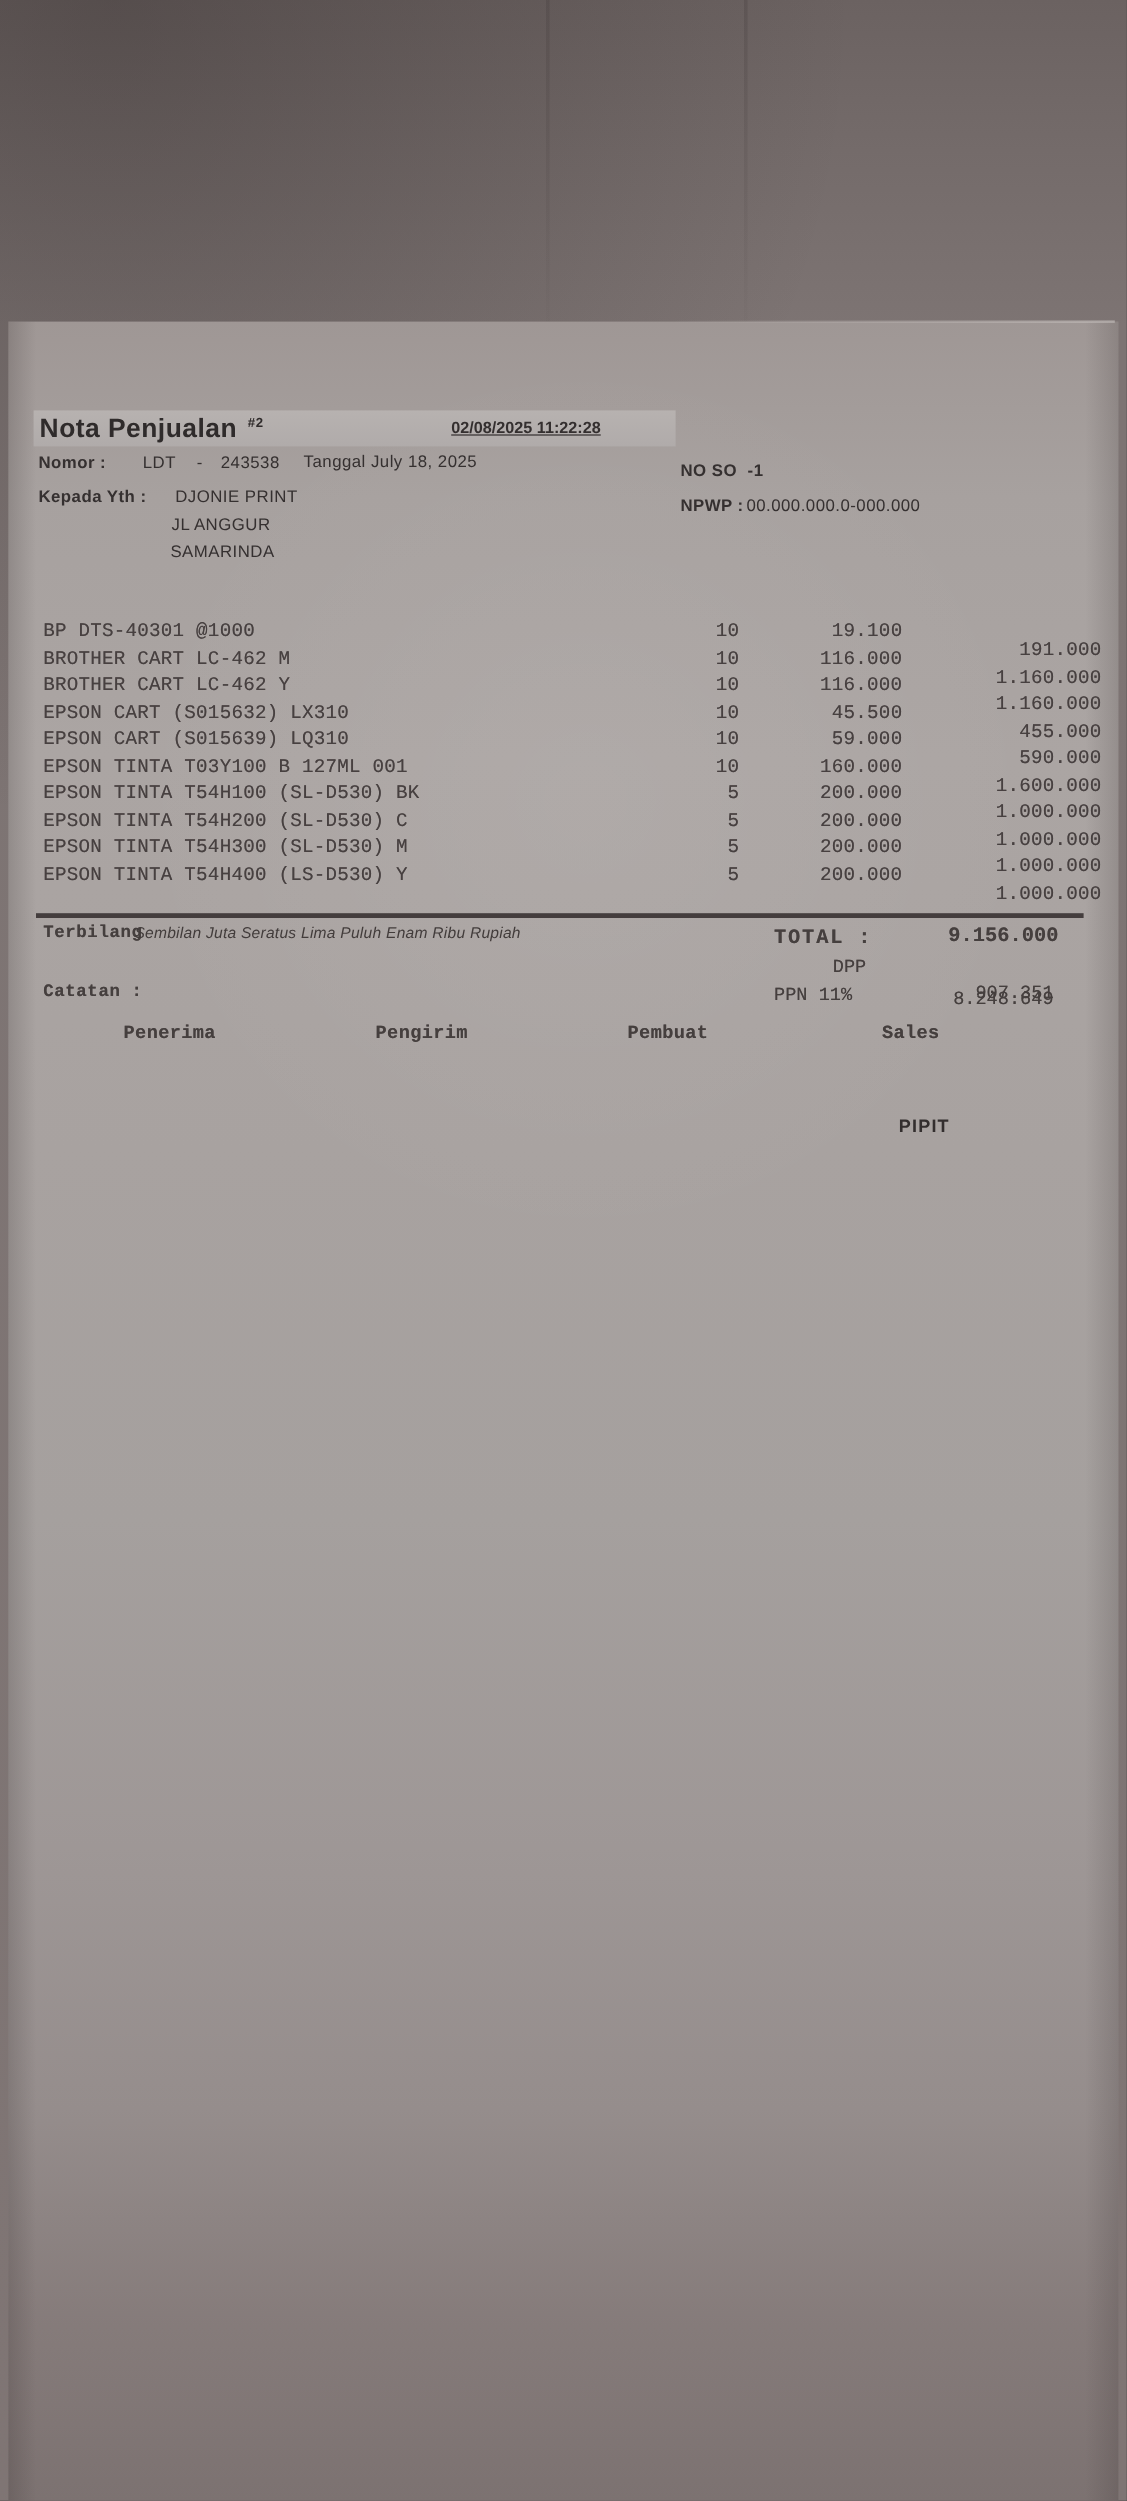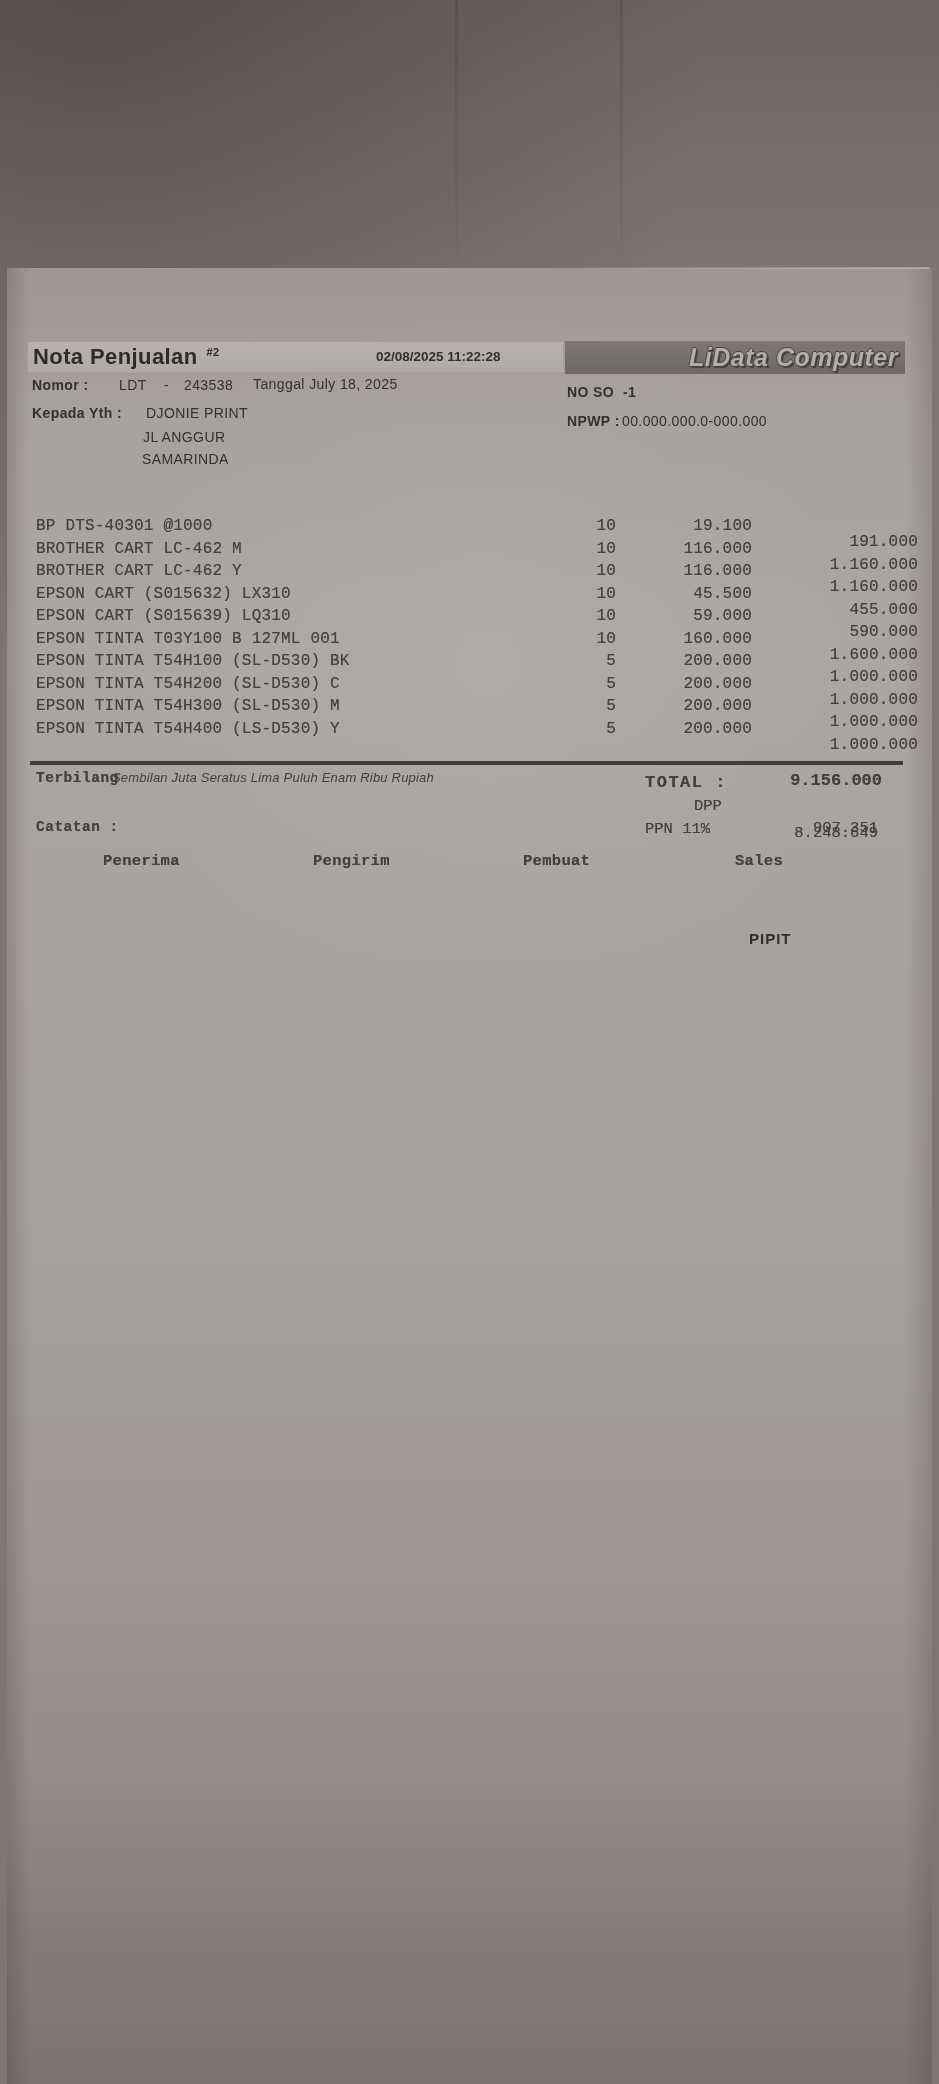--- a/index.html
+++ b/index.html
@@ -31,21 +31,21 @@
   .mono{font-family:"Liberation Mono","DejaVu Sans Mono",monospace;color:#453f3e;
     text-shadow:0 0 .5px rgba(69,62,62,.65);}
   .b{font-weight:bold;}
 
   
   .band-title{position:absolute;left:28px;top:342px;width:535px;height:30px;
     background:linear-gradient(180deg,#b7b2b0,#b0abaa);}
   .title{position:absolute;left:5px;top:2px;font-size:22px;font-weight:bold;
     color:#2f2b2b;letter-spacing:.4px;}
   .title-suffix{font-size:11px;font-weight:bold;vertical-align:8px;margin-left:9px;}
-  .datetime{position:absolute;left:348px;top:7px;font-size:13.5px;font-weight:bold;color:#342f2f;}
+  .datetime{position:absolute;left:348px;top:7px;font-size:13.5px;font-weight:bold;color:#342f2f;text-decoration:underline;}
   .band-brand{position:absolute;left:565px;top:341px;width:340px;height:33px;
     background:linear-gradient(180deg,#7d7776,#6e6867);}
   .brand{position:absolute;right:7px;top:2px;font-size:25px;font-weight:bold;font-style:italic;
     color:#b4aeab;letter-spacing:.5px;
     text-shadow:1px 0 #4e4847,-1px 0 #4e4847,0 1px #4e4847,0 -1px #4e4847,2px 2px 1px #433d3c;}
 
   
   .info{font-size:14px;letter-spacing:.4px;color:#353030;}
 
   
@@ -90,23 +90,20 @@
   <div class="paper-edge"></div>
 
   <div class="print">
 
     <div class="band-title">
       <div class="title">
         <span>Nota Penjualan</span><span class="title-suffix">#2</span>
       </div>
       <div class="datetime">02/08/2025 11:22:28</div>
     </div>
-    <div class="band-brand">
-      <div class="brand">LiData Computer</div>
-    </div>
 
     <span class="abs sans info b" style="left:32px;top:377px;">Nomor :</span>
     <span class="abs sans info" style="left:119px;top:377px;">LDT</span>
     <span class="abs sans info" style="left:164px;top:377px;">-</span>
     <span class="abs sans info" style="left:184px;top:377px;">243538</span>
     <span class="abs sans info" style="left:253px;top:376px;">Tanggal July 18, 2025</span>
 
     <span class="abs sans info b" style="left:567px;top:384px;">NO SO</span>
     <span class="abs sans info b" style="left:623px;top:384px;">-1</span>
 

